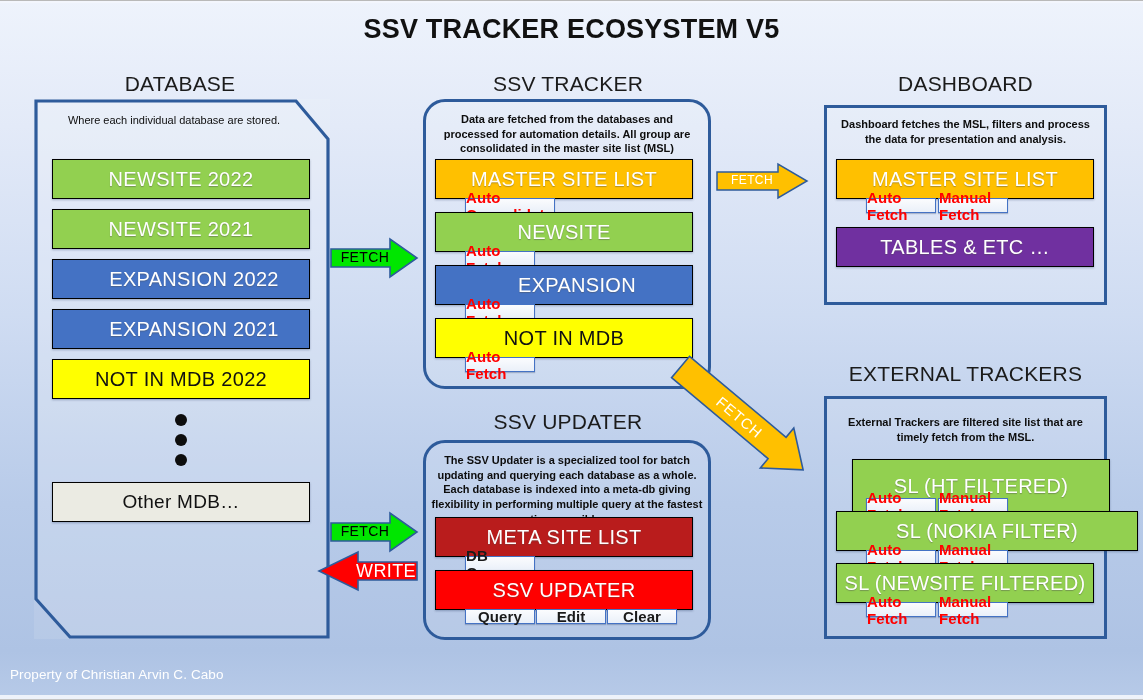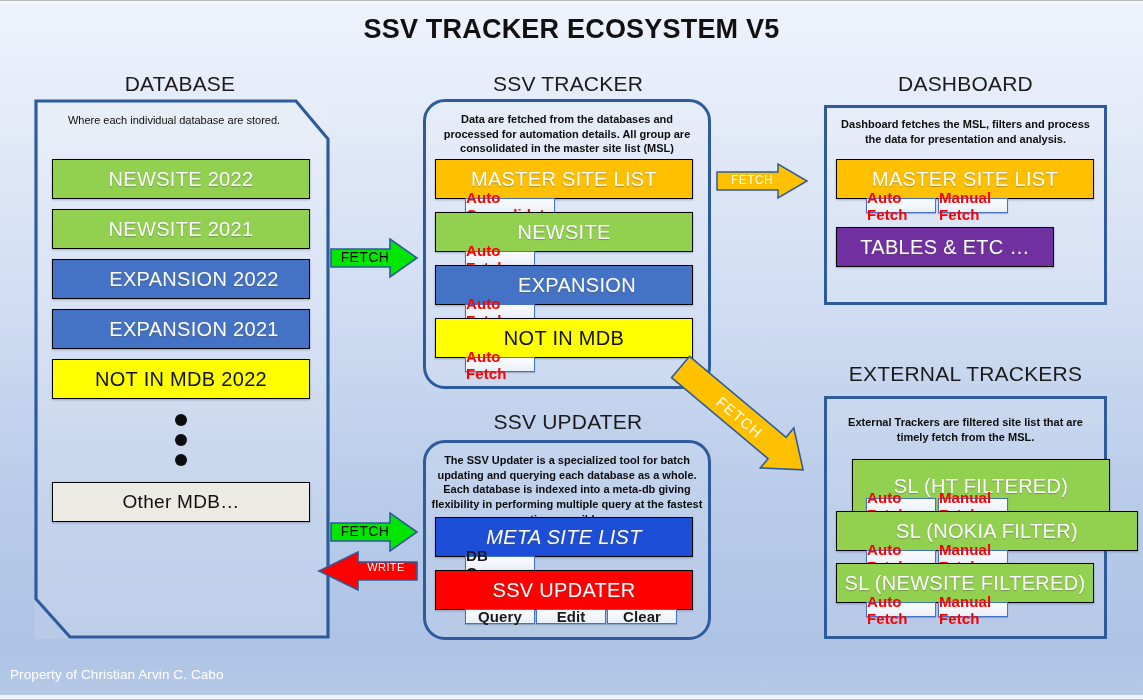--- a/index.html
+++ b/index.html
@@ -52,21 +52,21 @@
     font-size:20px; letter-spacing:0.3px;
     box-shadow: 0 1px 2px rgba(40,60,100,0.35);
   }
   .bar.white { color:#ffffff; text-shadow: 0 1px 1px rgba(80,80,80,0.45); }
   .bar.black { color:#111111; }
   .bar.db     { background:#4472c4;padding-left:26px; }
   .bar.green  { background:#92d050; }
   .bar.yellow { background:#ffff00; }
   .bar.orange { background:#ffc000; }
   .bar.purple { background:#7030a0; }
-  .bar.cyan   { background:#1d4ed8;font-style:italic; }
+  .bar.cyan   { background:#b91c1c; }
   .bar.red    { background:#ff0000; }
   .bar.grey   { background:#ebebe3; color:#111; font-size:19px; }
 
   
   .tag {
     position:absolute; height:15px; border:1px solid #4472c4;
     background:linear-gradient(to bottom,#fbfcfe,#eaf0f9);
     display:flex; align-items:center; justify-content:center;
     font-size:15px; font-weight:bold; color:#ff0000; letter-spacing:0.1px;
     box-shadow:0 1px 1px rgba(50,70,110,0.3);
@@ -150,21 +150,21 @@
 <div class="sec-title" style="left:824px; top:72px; width:283px;">DASHBOARD</div>
 
 <div class="panel panel-rect" style="left:824px; top:105px; width:283px; height:200px;"></div>
 
 <div class="panel-desc" style="left:833px; top:117px; width:265px;">Dashboard fetches the MSL, filters and process the data for presentation and analysis.</div>
 
 <div class="bar orange white" style="left:836px; top:159px; width:258px; height:40px;">MASTER SITE LIST</div>
 <div class="tag" style="left:836px; top:198px; width:70px;">Auto Fetch</div>
 <div class="tag" style="left:908px; top:198px; width:70px;">Manual Fetch</div>
 
-<div class="bar purple white" style="left:836px; top:227px; width:218px; height:40px;">TABLES &amp; ETC …</div>
+<div class="bar purple white" style="left:836px; top:227px; width:258px; height:40px;">TABLES &amp; ETC …</div>
 
 <div class="sec-title" style="left:824px; top:362px; width:283px;">EXTERNAL TRACKERS</div>
 
 <div class="panel panel-rect" style="left:824px; top:396px; width:283px; height:243px;"></div>
 
 <div class="panel-desc" style="left:832px; top:415px; width:267px;">External Trackers are filtered site list that are timely fetch from the MSL.</div>
 
 <div class="bar green white" style="left:852px; top:459px; width:258px; height:55px;">SL (HT FILTERED)</div>
 <div class="tag" style="left:836px; top:498px; width:70px;">Auto Fetch</div>
 <div class="tag" style="left:908px; top:498px; width:70px;">Manual Fetch</div>
@@ -188,21 +188,21 @@
   <svg width="88" height="40" viewBox="0 0 88 40">
     <path d="M1,11 L60,11 L60,1 L87,20 L60,39 L60,29 L1,29 Z" fill="#00e600" stroke="#2e5b9b" stroke-width="1.6" stroke-linejoin="miter"></path>
   </svg>
   <div class="lbl" style="top:11px; left:-9px; color:#000; font-size:14px;">FETCH</div>
 </div>
 
 <div class="arrow" style="left:318px; top:551px; width:100px; height:40px;">
   <svg width="100" height="40" viewBox="0 0 100 40">
     <path d="M99,11 L40,11 L40,1 L1,20 L40,39 L40,29 L99,29 Z" fill="#ff0000" stroke="#2e5b9b" stroke-width="1.6" stroke-linejoin="miter"></path>
   </svg>
-  <div class="lbl" style="top:10px; left:18px; color:#ffffff; font-size:11px; font-weight:normal;">WRITE</div>
+  <div class="lbl" style="top:10px; left:18px; color:#ffffff; font-size:18px; font-weight:normal;">WRITE</div>
 </div>
 
 <div class="arrow" style="left:716px; top:163px; width:92px; height:36px;">
   <svg width="92" height="36" viewBox="0 0 92 36">
     <path d="M1,9 L62,9 L62,1 L91,18 L62,35 L62,27 L1,27 Z" fill="#ffc000" stroke="#2e5b9b" stroke-width="1.5" stroke-linejoin="miter"></path>
   </svg>
   <div class="lbl" style="top:10px; left:-10px; color:#ffffff; font-size:12px;">FETCH</div>
 </div>
 
 <div class="arrow" style="left:672px; top:365px; width:160px; height:130px;">

